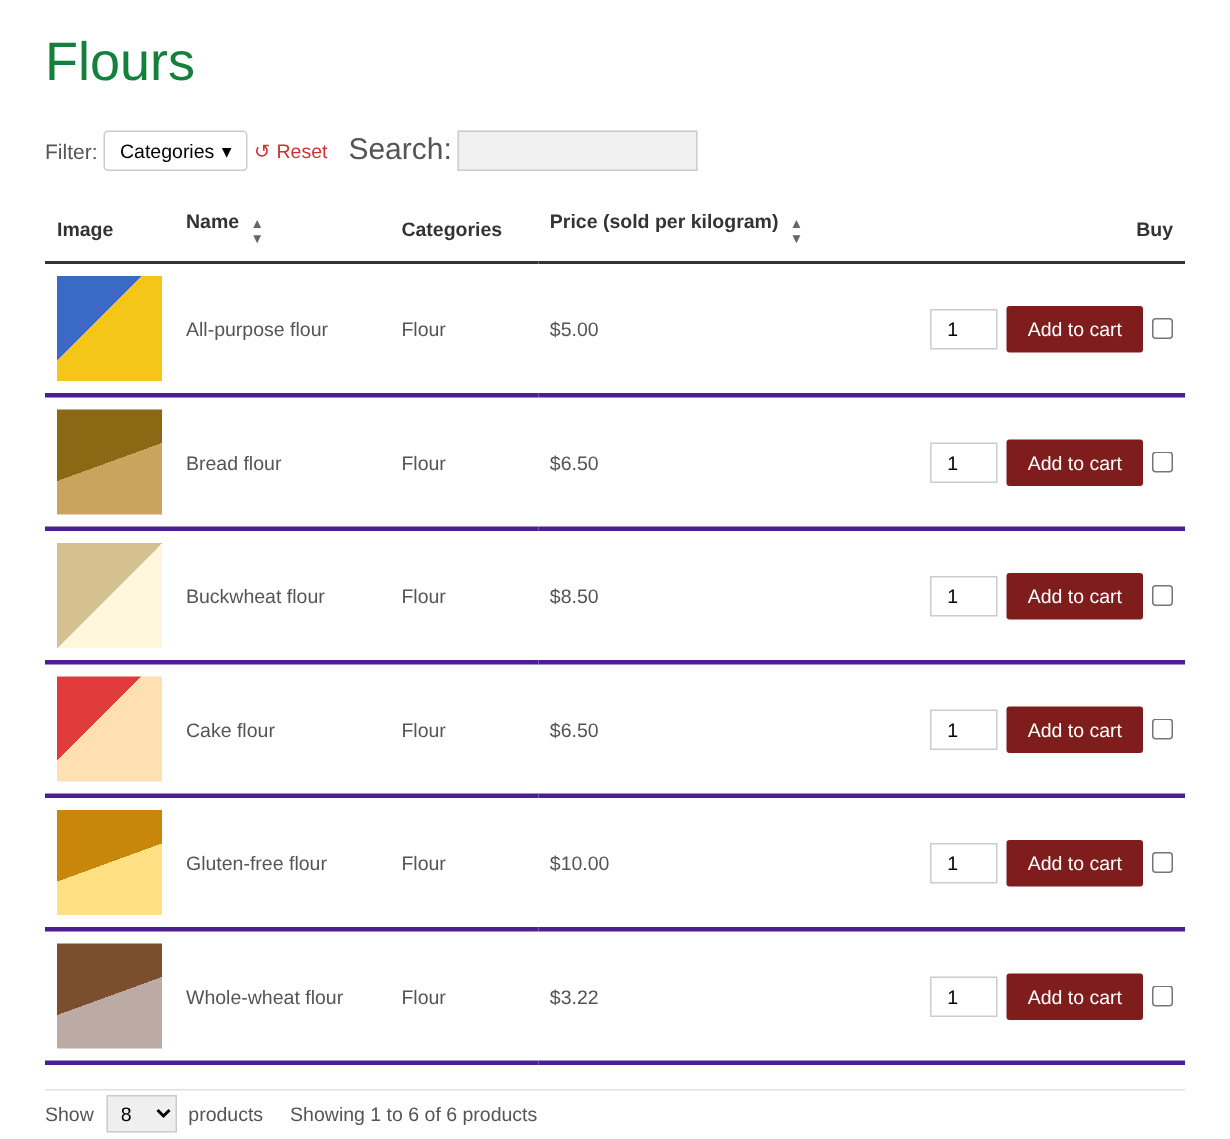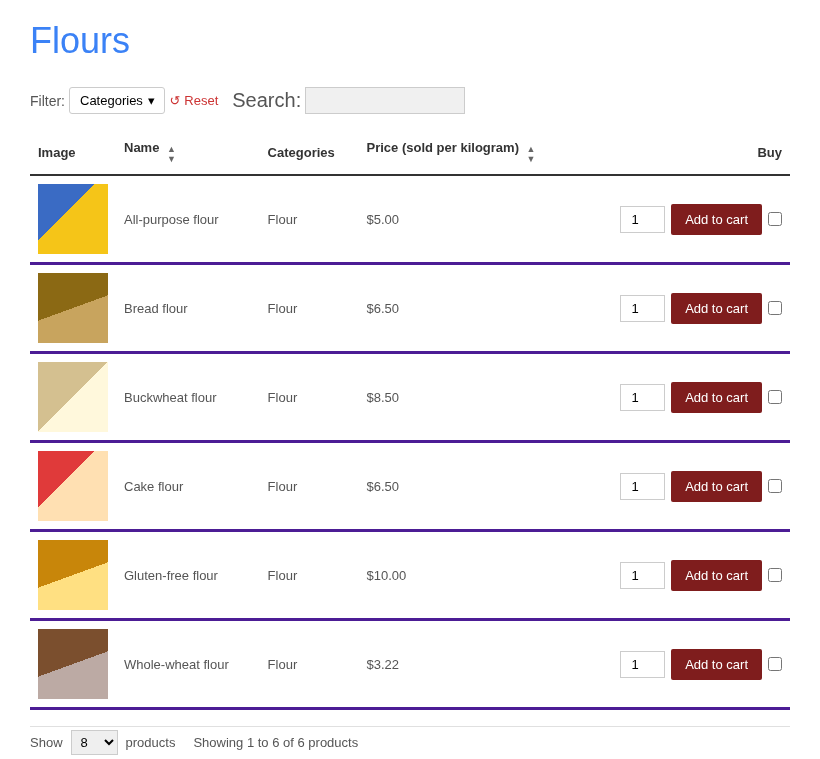--- a/index.html
+++ b/index.html
@@ -1,18 +1,18 @@
 <!DOCTYPE html>
 <html><head>
   <meta charset="utf-8">
   <style>
     * { box-sizing: border-box; margin: 0; padding: 0; }
     body { font-family: Arial, sans-serif; background: #fff; color: #333; font-size: 14px; padding: 20px 30px; }
 
-    h1 { font-size: 36px; font-weight: 300; color: #3b82f6; margin-bottom: 25px; }
+    h1 { font-size: 36px; font-weight: 300; color: #15803d; margin-bottom: 25px; }
 
     .toolbar { display: flex; align-items: center; gap: 4px; margin-bottom: 16px; }
     .toolbar-label { font-size: 14px; color: #555; }
     .filter-select {
       border: 1px solid #ccc; background: #fff; padding: 5px 10px;
       font-size: 13px; cursor: pointer; border-radius: 3px; display: flex; align-items: center; gap: 5px;
     }
     .reset-btn {
       background: none; border: none; color: #cc3333; cursor: pointer; font-size: 13px;
       display: flex; align-items: center; gap: 4px;

